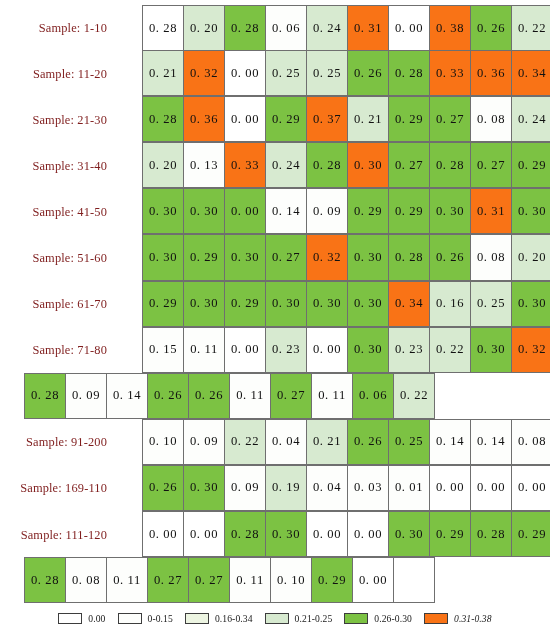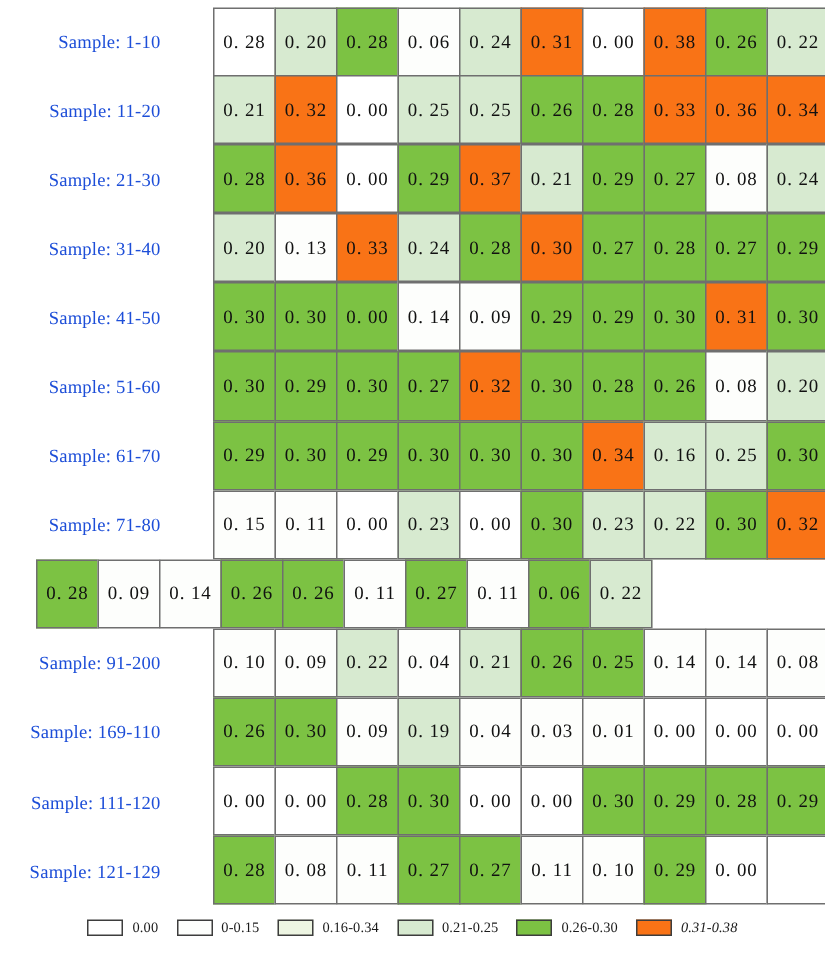--- a/index.html
+++ b/index.html
@@ -41,21 +41,21 @@
   .row-label {
     width: 118px;
     min-width: 118px;
     display: flex;
     align-items: center;
     justify-content: flex-end;
     padding-right: 11px;
     box-sizing: border-box;
     font-size: 12.4px;
     letter-spacing: 0.15px;
-    color: #1d4ed8;
+    color: #7f1d1d;
     white-space: nowrap;
   }
 
   .cells {
     display: flex;
     flex: 0 0 auto;
     padding-left: 24px;
   }
 
   .cell {
@@ -296,21 +296,20 @@
           <div class="cell c-b4">0. 30</div>
           <div class="cell c-zero">0. 00</div>
           <div class="cell c-zero">0. 00</div>
           <div class="cell c-b4">0. 30</div>
           <div class="cell c-b4">0. 29</div>
           <div class="cell c-b4">0. 28</div>
           <div class="cell c-b4">0. 29</div>
         </div>
       </div>
       <div class="hm-row">
-        <div class="row-label">Sample: 121-129</div>
         <div class="cells">
           <div class="cell c-b4">0. 28</div>
           <div class="cell c-b1">0. 08</div>
           <div class="cell c-b1">0. 11</div>
           <div class="cell c-b4">0. 27</div>
           <div class="cell c-b4">0. 27</div>
           <div class="cell c-b1">0. 11</div>
           <div class="cell c-b1">0. 10</div>
           <div class="cell c-b4">0. 29</div>
           <div class="cell c-zero">0. 00</div>

